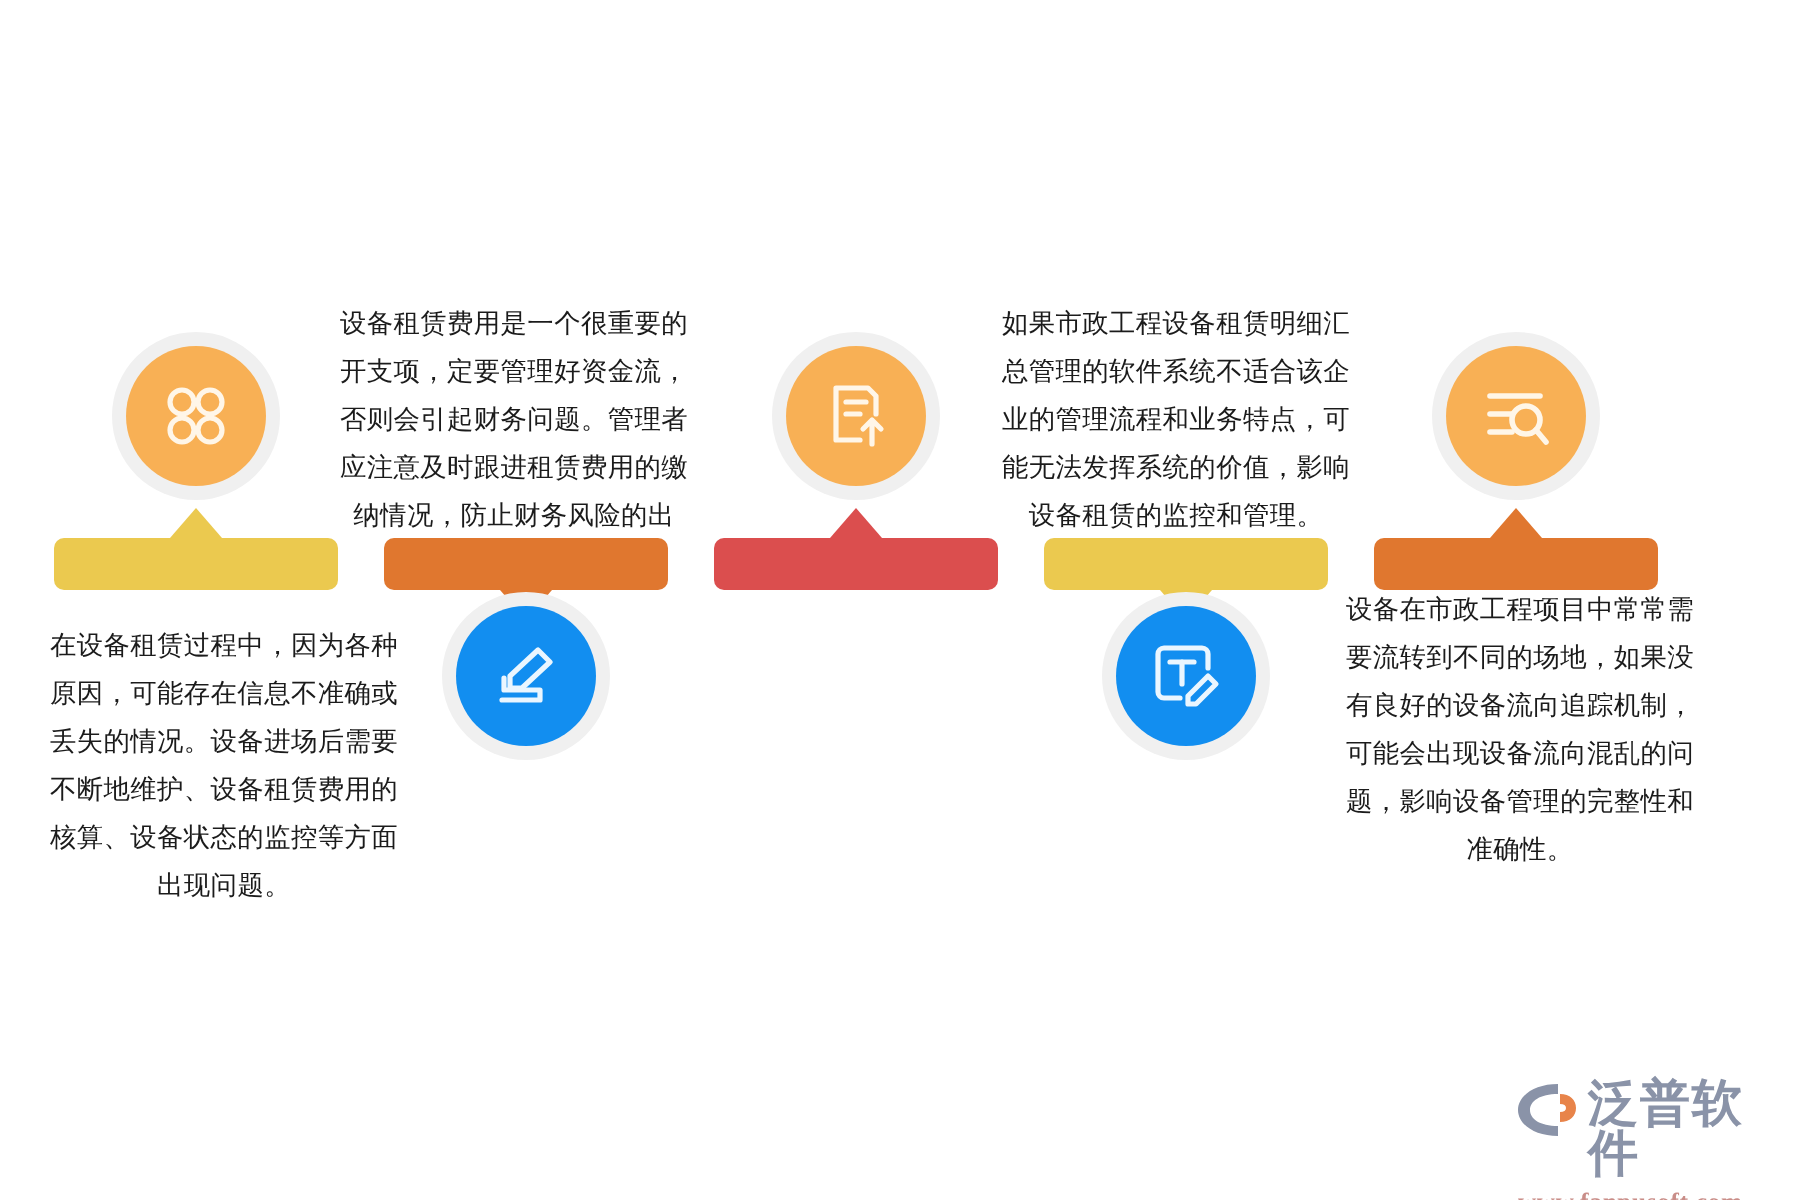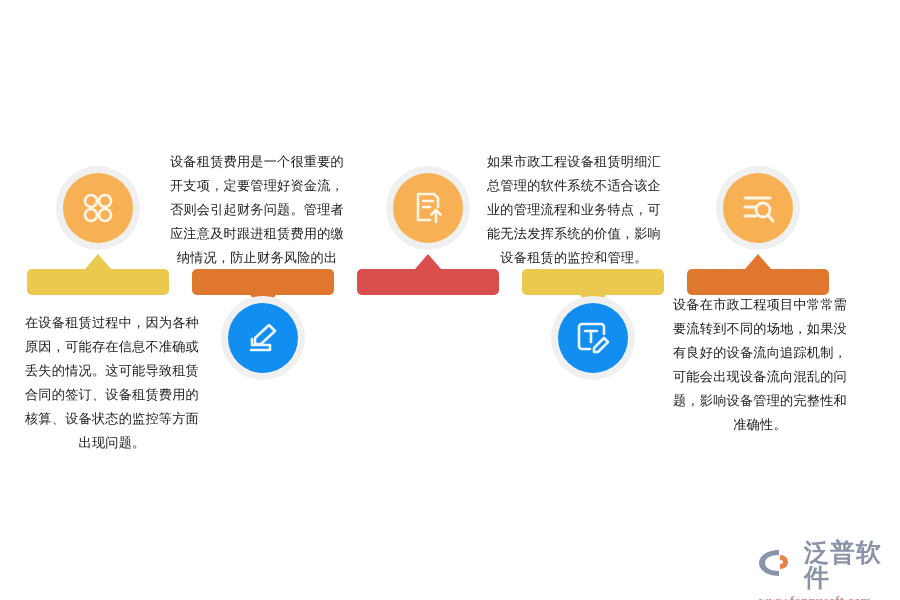--- a/index.html
+++ b/index.html
@@ -84,22 +84,22 @@
     left: 757px;
     top: 540px;
     width: 140px;
     height: 52px;
     display: flex;
     flex-direction: column;
     align-items: flex-start;
   }
   .logo-row {
     display: flex;
-    align-items: center;
-    gap: 13px;
+    align-items: flex-start;
+    gap: 3px;
   }
   .logo-text {
     font-size: 25px;
     font-weight: bold;
     color: #8a93a8;
     letter-spacing: 1px;
     line-height: 1;
   }
   .logo-url {
     font-size: 12.5px;
@@ -126,21 +126,21 @@
           <circle cx="26" cy="26" r="6" fill="none" stroke="#fff6e8" stroke-width="2.6"></circle>
         </svg>
       </span>
     </div>
   </div>
 
   <div class="bar up" style="left:27px; top:269px; width:142px; background:#ebc94f; color:#ebc94f;">
     <span class="nub"></span>
   </div>
 
-  <div class="text-block" style="left:22px; top:311px; width:180px;">在设备租赁过程中，因为各种原因，可能存在信息不准确或丢失的情况。这可能导致租赁合同的签订、设备租赁费用的核算、设备状态的监控等方面出现问题。</div>
+  <div class="text-block" style="left:22px; top:311px; width:180px;">在设备租赁过程中，因为各种原因，可能存在信息不准确或丢失的情况。设备进场后需要不断地维护、设备租赁费用的核算、设备状态的监控等方面出现问题。</div>
 
   <div class="text-block" style="left:168px; top:150px; width:178px;">设备租赁费用是一个很重要的开支项，定要管理好资金流，否则会引起财务问题。管理者应注意及时跟进租赁费用的缴纳情况，防止财务风险的出现。</div>
 
   <div class="bar down" style="left:192px; top:269px; width:142px; background:#e0772f; color:#e0772f;">
     <span class="nub"></span>
   </div>
 
   <div class="icon-badge" style="left:221px; top:296px;">
     <div class="icon-inner" style="background:#128ef0;">
       <span>
@@ -163,21 +163,21 @@
         </svg>
       </span>
     </div>
   </div>
 
   <div class="bar up" style="left:357px; top:269px; width:142px; background:#db4e4e; color:#db4e4e;">
     <span class="nub"></span>
   </div>
 
 
-  <div class="text-block" style="left:485px; top:150px; width:178px;">如果市政工程设备租赁明细汇总管理的软件系统不适合该企业的管理流程和业务特点，可能无法发挥系统的价值，影响设备租赁的监控和管理。</div>
+  <div class="text-block" style="left:499px; top:150px; width:178px;">如果市政工程设备租赁明细汇总管理的软件系统不适合该企业的管理流程和业务特点，可能无法发挥系统的价值，影响设备租赁的监控和管理。</div>
 
   <div class="bar down" style="left:522px; top:269px; width:142px; background:#ebc94f; color:#ebc94f;">
     <span class="nub"></span>
   </div>
 
   <div class="icon-badge" style="left:551px; top:296px;">
     <div class="icon-inner" style="background:#128ef0;">
       <span>
         <svg width="38" height="38" viewBox="0 0 38 38">
           <path d="M30 15 L30 8 A3 3 0 0 0 27 5 L8 5 A3 3 0 0 0 5 8 L5 27 A3 3 0 0 0 8 30 L16 30" fill="none" stroke="#eaf6ff" stroke-width="2.6" stroke-linecap="round"></path>

